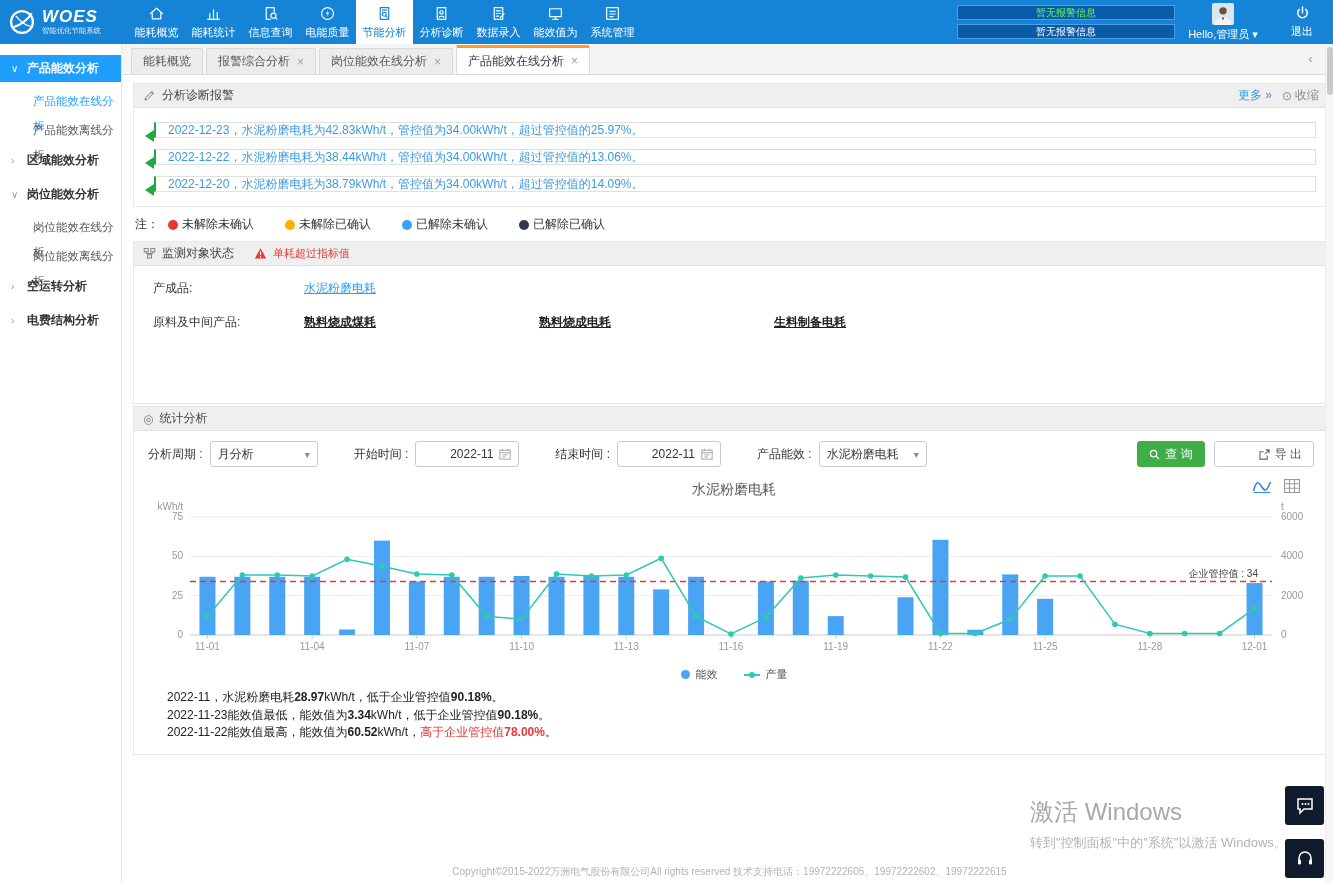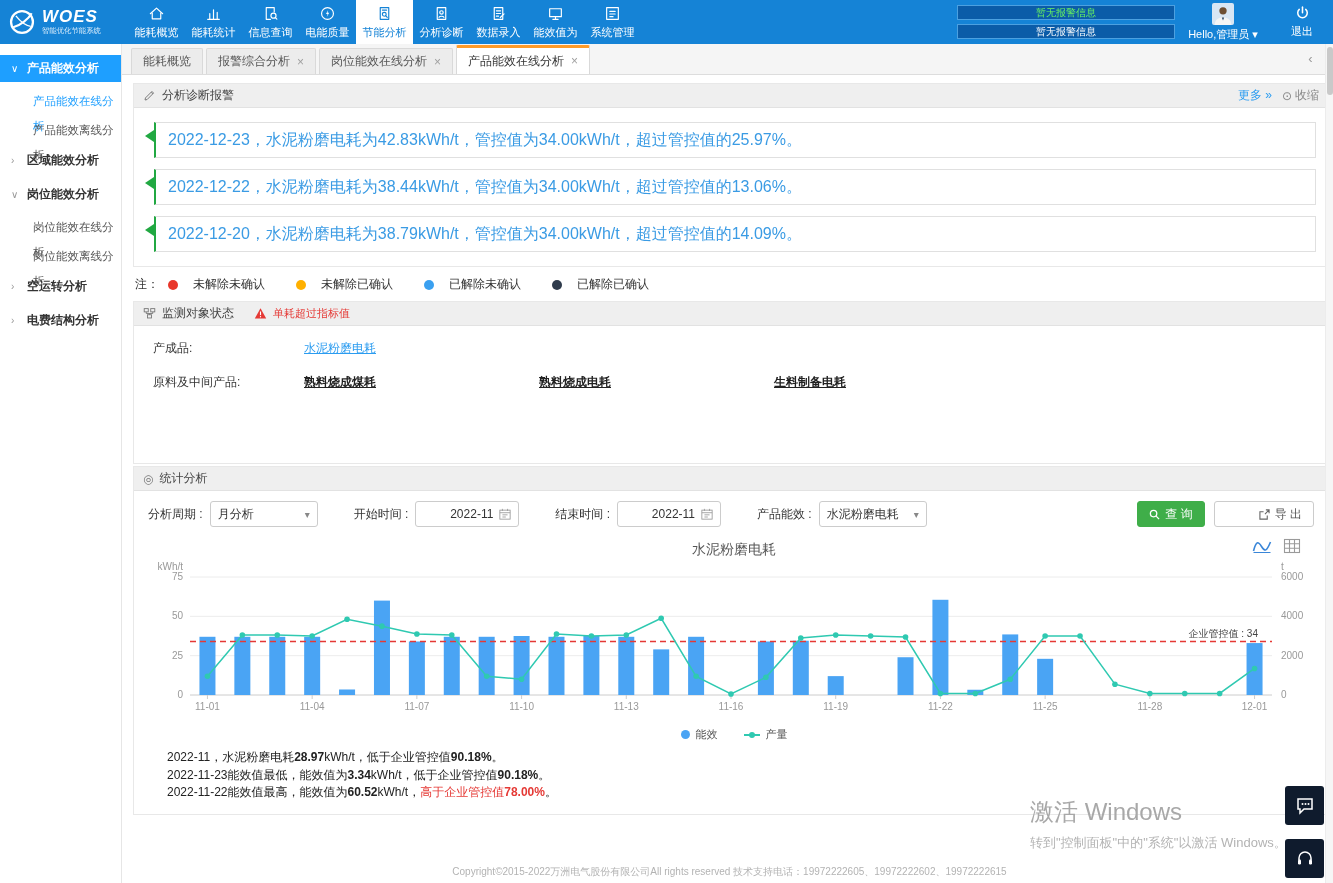--- a/index.html
+++ b/index.html
@@ -47,25 +47,25 @@
   
   .content { padding:8px 8px 0 11px; }
   .panel { border:1px solid #e8e8e8; background:#fff; }
   .panel-header { height:24px; background:#efefef; border-bottom:1px solid #e2e2e2; display:flex; align-items:center; padding:0 9px; font-size:12px; color:#444; gap:6px; }
   .panel-header svg { width:13px; height:13px; }
   .ph-right { margin-left:auto; display:flex; align-items:center; gap:10px; }
   .more-link { color:#2b9cf0; cursor:pointer; }
   .collapse-btn { color:#888; cursor:pointer; display:flex; align-items:center; gap:3px; }
 
   .alert-body { padding:14px 12px 3px 20px; }
-  .alert-row { position:relative; border:1px solid #e0e0e0; border-left:2px solid #21a842; height:36px; display:flex; align-items:center; padding-left:12px; font-size:16px; color:#3a9be4; margin-bottom:11px; cursor:pointer; }
+  .alert-row { position:relative; border:1px solid #e0e0e0; border-left:2px solid #21a842; height:16px; display:flex; align-items:center; padding-left:12px; font-size:12px; color:#3a9be4; margin-bottom:11px; cursor:pointer; }
   .alert-row .marker { position:absolute; left:-11px; top:7px; width:0; height:0; border-top:6px solid transparent; border-bottom:6px solid transparent; border-right:9px solid #21a842; }
 
   .note-row { display:flex; align-items:center; padding:9px 2px 8px 2px; font-size:12px; color:#333; gap:9px; }
-  .note-item { display:flex; align-items:center; gap:15px; margin-right:22px; }
+  .note-item { display:flex; align-items:center; gap:4px; margin-right:22px; }
   .dot { width:10px; height:10px; border-radius:50%; display:inline-block; }
 
   .monitor-body { height:137px; padding:14px 0 0 19px; font-size:12px; }
   .monitor-row { display:flex; margin-bottom:17px; align-items:baseline; }
   .monitor-label { width:151px; color:#333; }
   .m-cell { width:235px; }
   .m-link { text-decoration:underline; color:#222; font-weight:bold; cursor:pointer; }
   .m-link.primary { color:#2b9cf0; font-weight:normal; }
 
   .stats-panel { margin-top:2px; }

